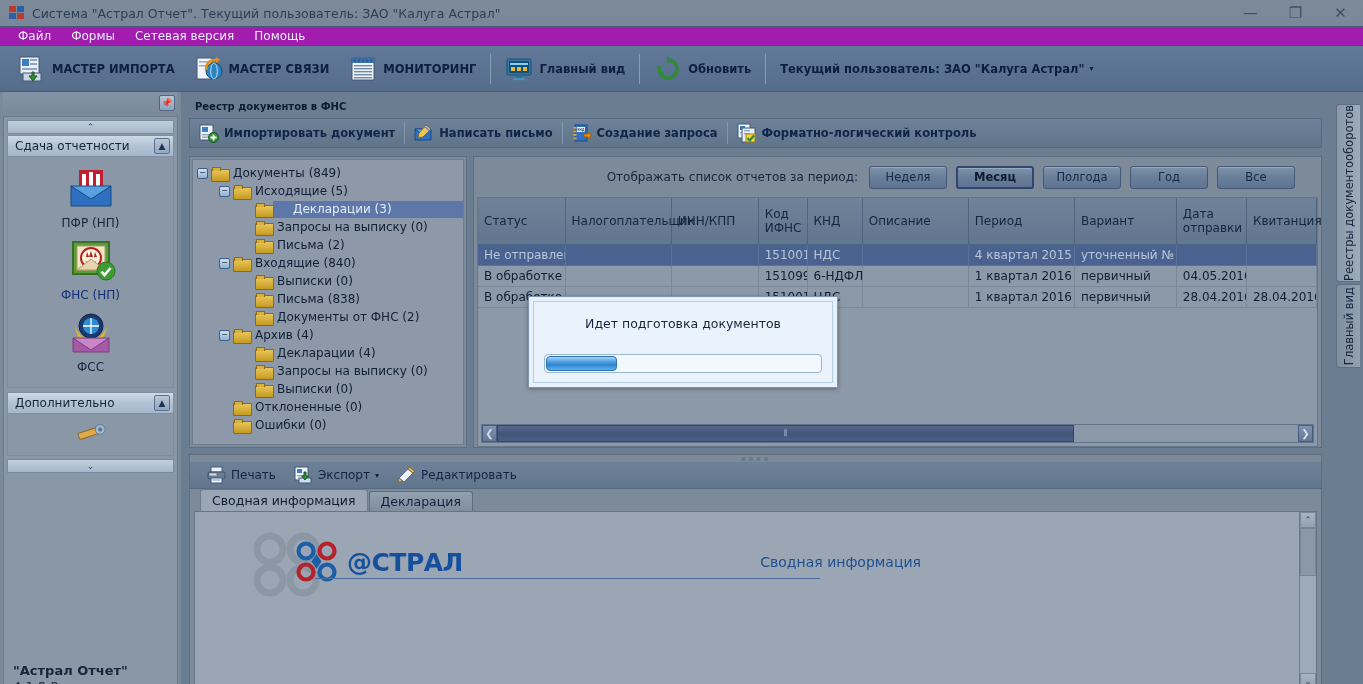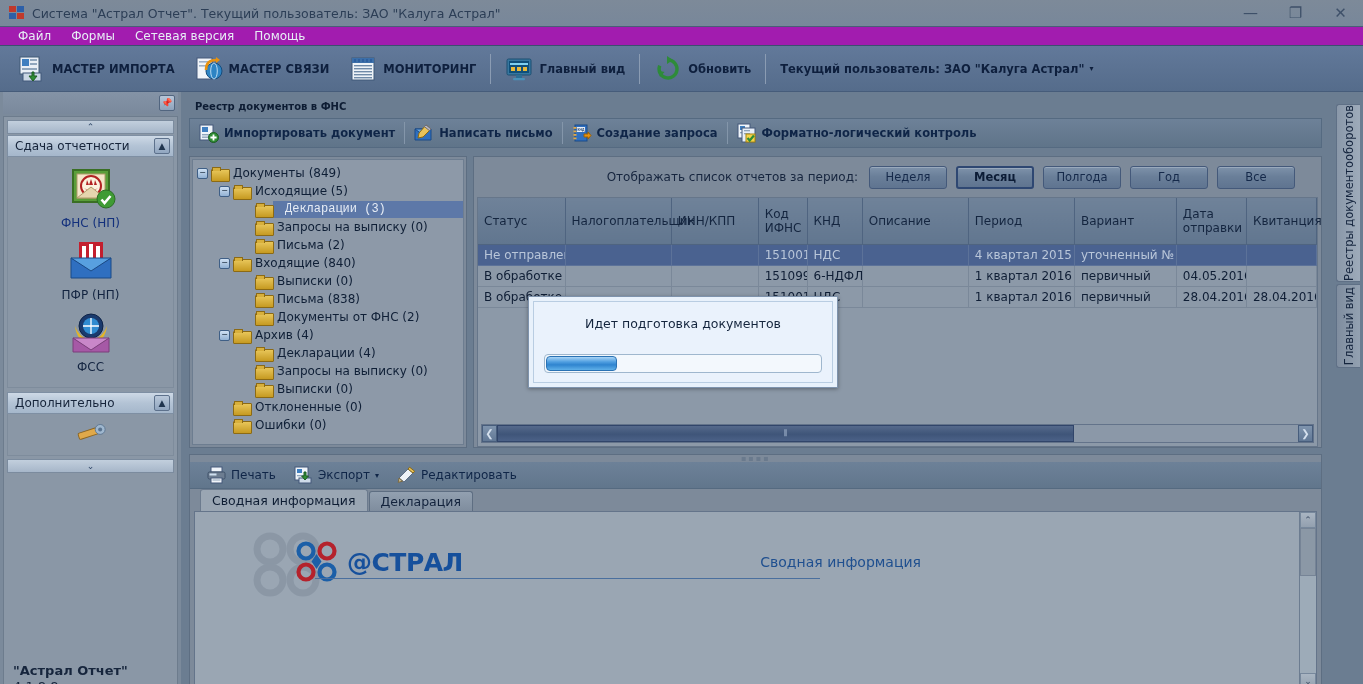--- a/index.html
+++ b/index.html
@@ -134,21 +134,21 @@
   .tog{width:11px;height:11px;border:1px solid #3f5f86;background:linear-gradient(to bottom,#cfe0f2,#93b2d4);
        border-radius:2px;display:flex;align-items:center;justify-content:center;font-size:8px;color:#123;
        line-height:1;margin-right:3px;flex:none;}
   .tog.empty{border:none;background:none;}
   .folder{width:17px;height:13px;margin-right:5px;flex:none;position:relative;}
   .folder:before{content:"";position:absolute;left:0;top:2px;width:17px;height:11px;
      background:linear-gradient(to bottom,#e8c65a,#c69a21);border:1px solid #8c6a14;border-radius:1px;}
   .folder:after{content:"";position:absolute;left:1px;top:0;width:7px;height:3px;
      background:#d8b03c;border:1px solid #8c6a14;border-bottom:none;border-radius:1px 1px 0 0;}
   .tlabel{color:#0f1f36;padding:0 6px 0 0;line-height:17px;}
-  .tnode.sel .tlabel{padding:0 140px 0 12px;margin-left:-4px;font-family:Liberation Mono, monospace;}
+  .tnode.sel .tlabel{padding:0 140px 0 20px;margin-left:-4px;}
 
   
   #grid-wrap{flex:1;display:flex;flex-direction:column;background:#7d8a9a;border:1px solid #5d6e82;min-width:0;}
   #period-row{height:40px;display:flex;align-items:center;justify-content:flex-end;padding-right:26px;gap:9px;}
   #period-row .plabel{font-size:12px;color:#16253e;margin-right:2px;}
   .pbtn{
     min-width:78px;height:23px;padding:0 12px;
     background:linear-gradient(to bottom,#7e92aa 0%,#6a7f99 45%,#5f7490 100%);
     border:1px solid #44597a;border-radius:3px;color:#15294a;font-size:11.5px;
     display:flex;align-items:center;justify-content:center;
@@ -380,49 +380,49 @@
 
     <div id="lp-body">
       <div class="scroll-arrow">⌃</div>
 
       <div class="grp-head">
         <span>Сдача отчетности</span>
         <span class="chev">▲</span>
       </div>
       <div class="grp-body">
 
+        <div class="dir-item">
+          <div class="dir-ico">
+            <svg class="ic" viewBox="0 0 52 48">
+              <path d="M14 4 h24 v16 h-24 z" fill="#c31f2e"></path>
+              <path d="M17 8 h4 v12 h-4z M24 6 h4 v14 h-4z M31 8 h4 v12 h-4z" fill="#fff"></path>
+              <rect x="6" y="20" width="40" height="6" fill="#1d4f9c"></rect>
+              <rect x="6" y="26" width="40" height="5" fill="#f4f4f4"></rect>
+              <rect x="6" y="31" width="40" height="6" fill="#c31f2e"></rect>
+              <path d="M6 20 l20 12 l20 -12 v20 h-40 z" fill="#2f6fc0" stroke="#1b4a86"></path>
+              <path d="M6 20 h40 l-20 13 z" fill="#58a0e0" stroke="#1b4a86"></path>
+            </svg>
+          </div>
+          <div class="lbl">ПФР (НП)</div>
+        </div>
+
         <div class="dir-item sel">
           <div class="dir-ico">
             <svg class="ic" viewBox="0 0 52 48">
               <rect x="8" y="4" width="36" height="32" fill="#5a9e3a" stroke="#3a6f24" stroke-width="2"></rect>
               <rect x="12" y="8" width="28" height="24" fill="#f3e6c8" stroke="#b09a6a"></rect>
               <circle cx="26" cy="20" r="10" fill="#fbf3df" stroke="#b22222" stroke-width="2"></circle>
               <path d="M22 14 l2 5 l-3 0 z M26 13 l2 6 l-4 0 z M30 14 l2 5 l-3 0 z" fill="#b22222"></path>
               <path d="M19 22 q7 7 14 0 q-7 5 -14 0z" fill="#b22222"></path>
               <path d="M12 32 l14 -11 l14 11 z" fill="#e6d5ae" stroke="#b09a6a"></path>
               <circle cx="41" cy="33" r="9" fill="#3f9b34" stroke="#2c6f24"></circle>
               <path d="M36.5 33.5 l3 3.5 l6 -7" stroke="#fff" stroke-width="2.6" fill="none"></path>
             </svg>
           </div>
           <div class="lbl">ФНС (НП)</div>
-        </div>
-
-        <div class="dir-item">
-          <div class="dir-ico">
-            <svg class="ic" viewBox="0 0 52 48">
-              <path d="M14 4 h24 v16 h-24 z" fill="#c31f2e"></path>
-              <path d="M17 8 h4 v12 h-4z M24 6 h4 v14 h-4z M31 8 h4 v12 h-4z" fill="#fff"></path>
-              <rect x="6" y="20" width="40" height="6" fill="#1d4f9c"></rect>
-              <rect x="6" y="26" width="40" height="5" fill="#f4f4f4"></rect>
-              <rect x="6" y="31" width="40" height="6" fill="#c31f2e"></rect>
-              <path d="M6 20 l20 12 l20 -12 v20 h-40 z" fill="#2f6fc0" stroke="#1b4a86"></path>
-              <path d="M6 20 h40 l-20 13 z" fill="#58a0e0" stroke="#1b4a86"></path>
-            </svg>
-          </div>
-          <div class="lbl">ПФР (НП)</div>
         </div>
 
         <div class="dir-item">
           <div class="dir-ico">
             <svg class="ic" viewBox="0 0 52 48">
               <circle cx="26" cy="16" r="12" fill="#1a3a6d" stroke="#0e2347"></circle>
               <circle cx="26" cy="16" r="8" fill="#2f8bd0"></circle>
               <path d="M26 8 v16 M18 16 h16" stroke="#fff" stroke-width="1.3"></path>
               <path d="M10 16 q2 16 16 20 q14 -4 16 -20 q-4 12 -16 14 q-12 -2 -16 -14z" fill="#e3b528"></path>
               <path d="M8 28 l18 11 l18 -11 v14 h-36z" fill="#a659a6" stroke="#7a3f7a"></path>

